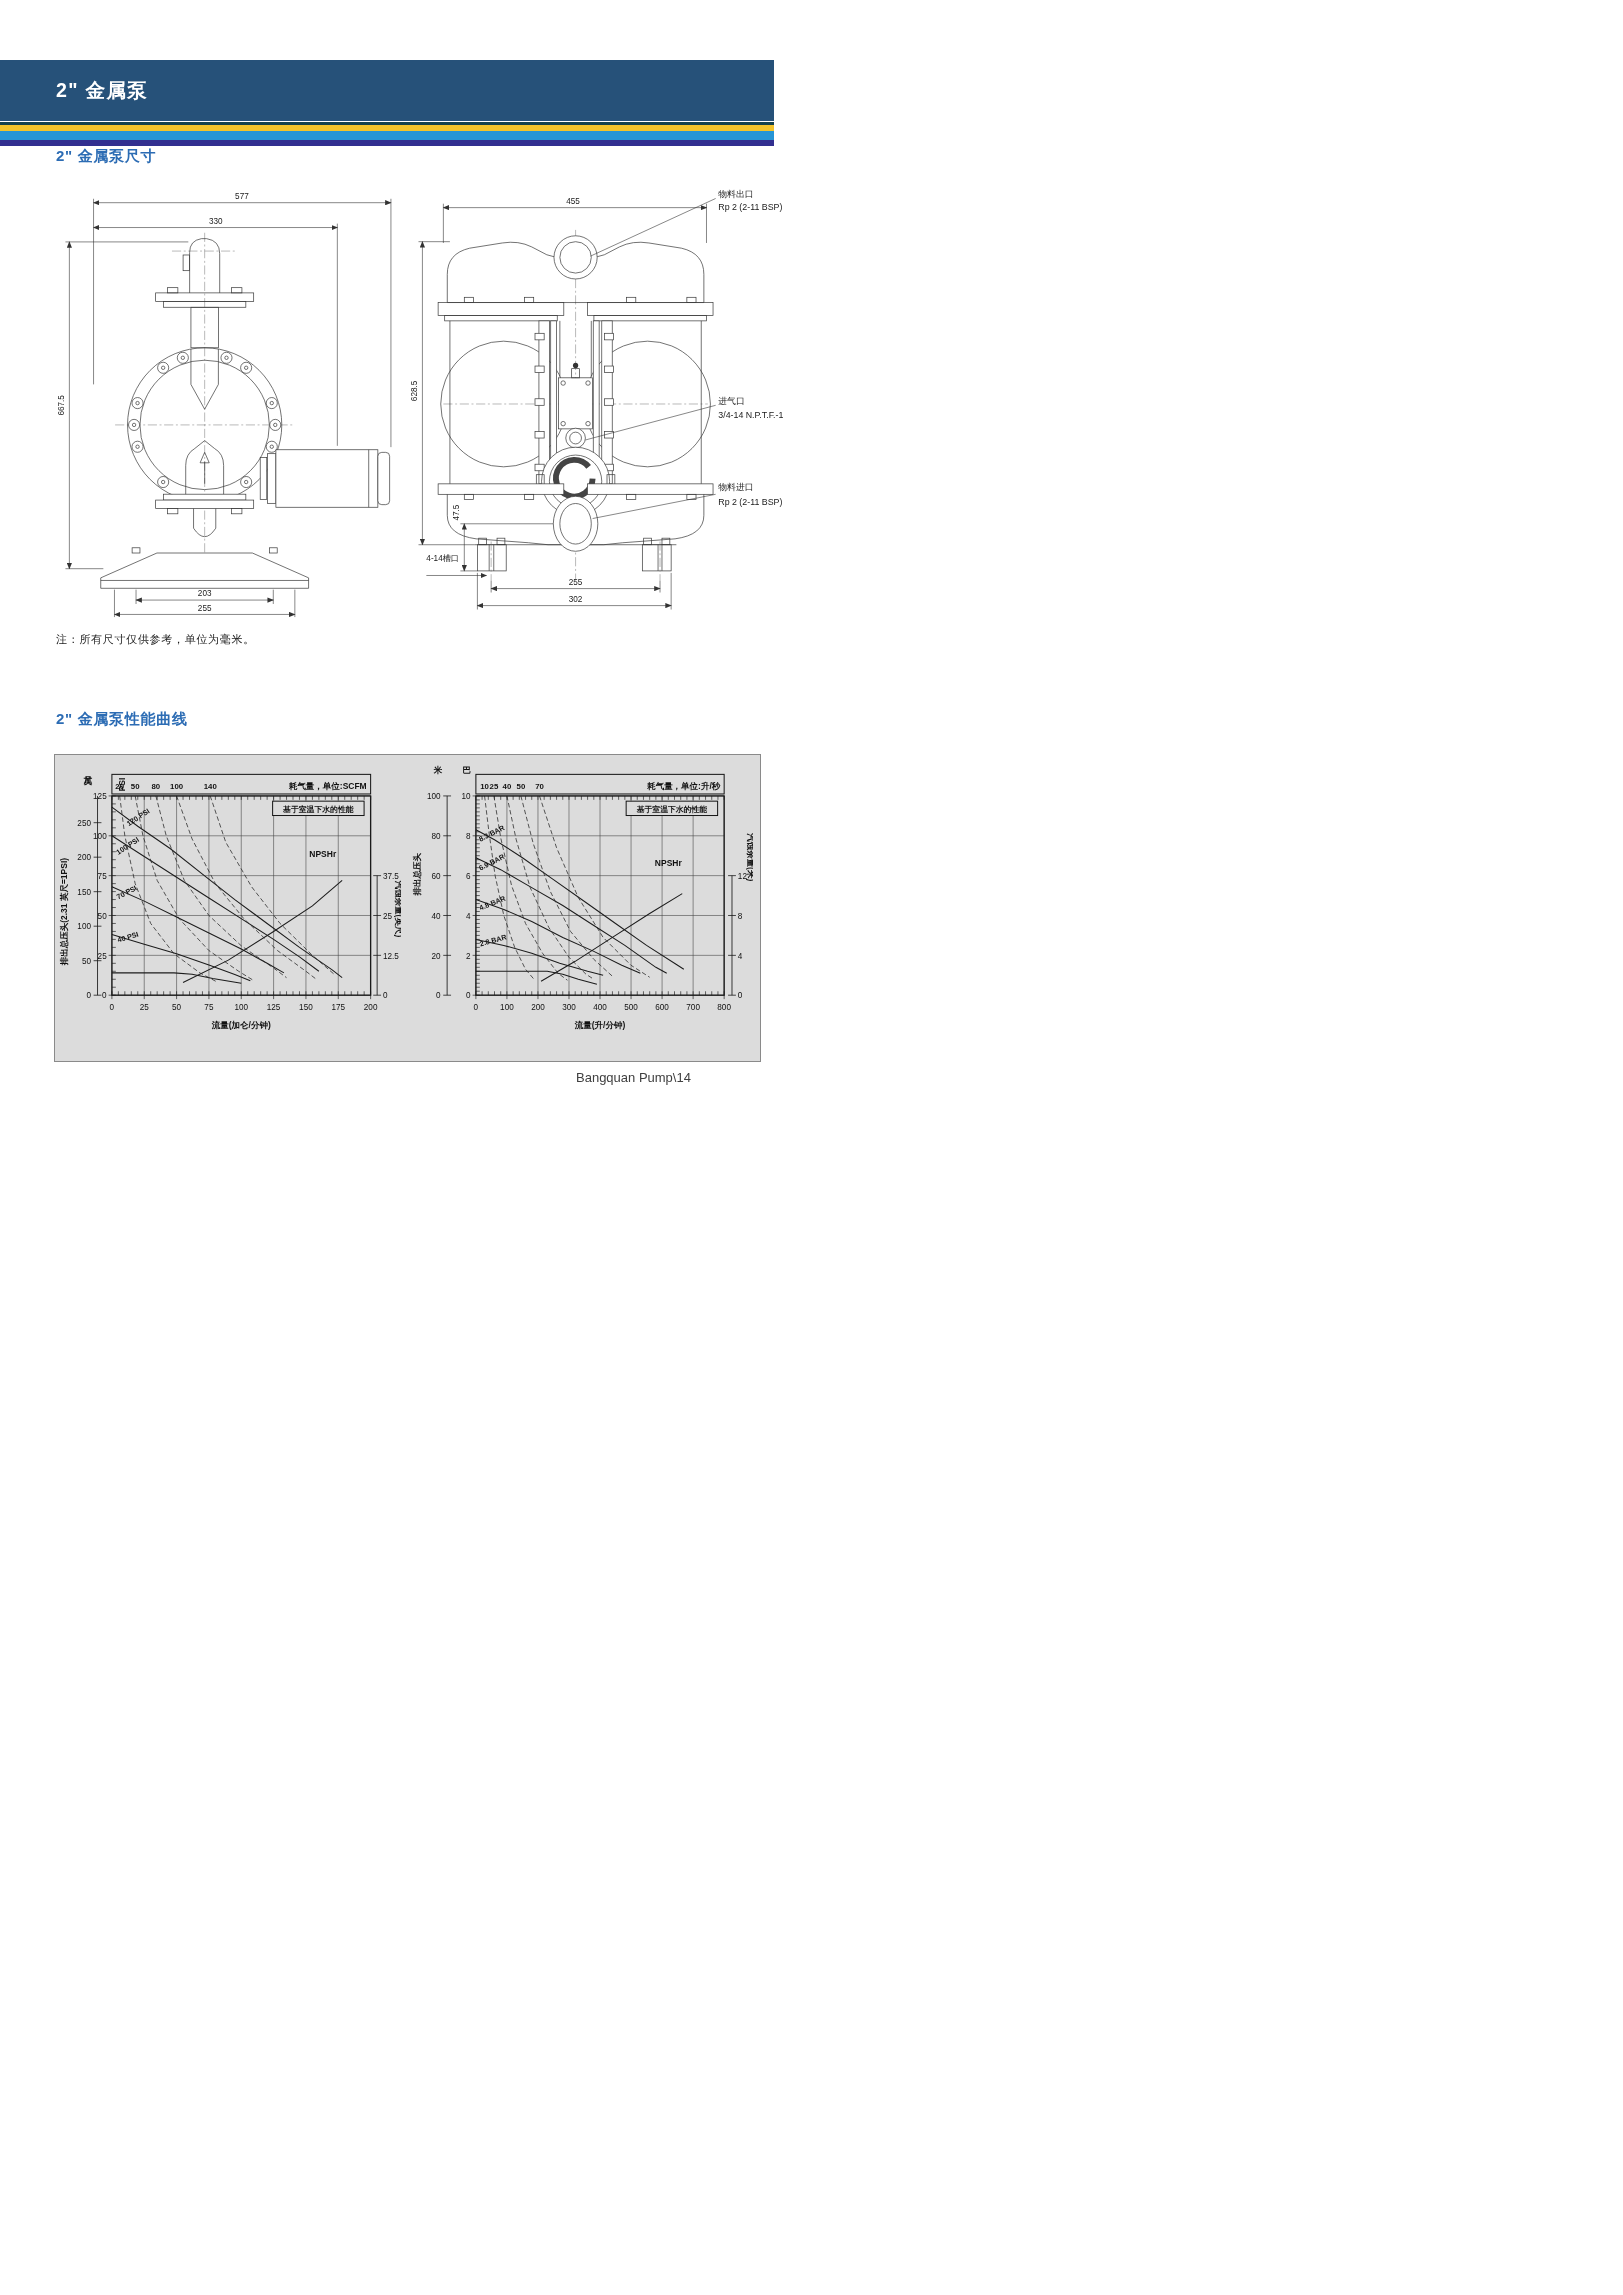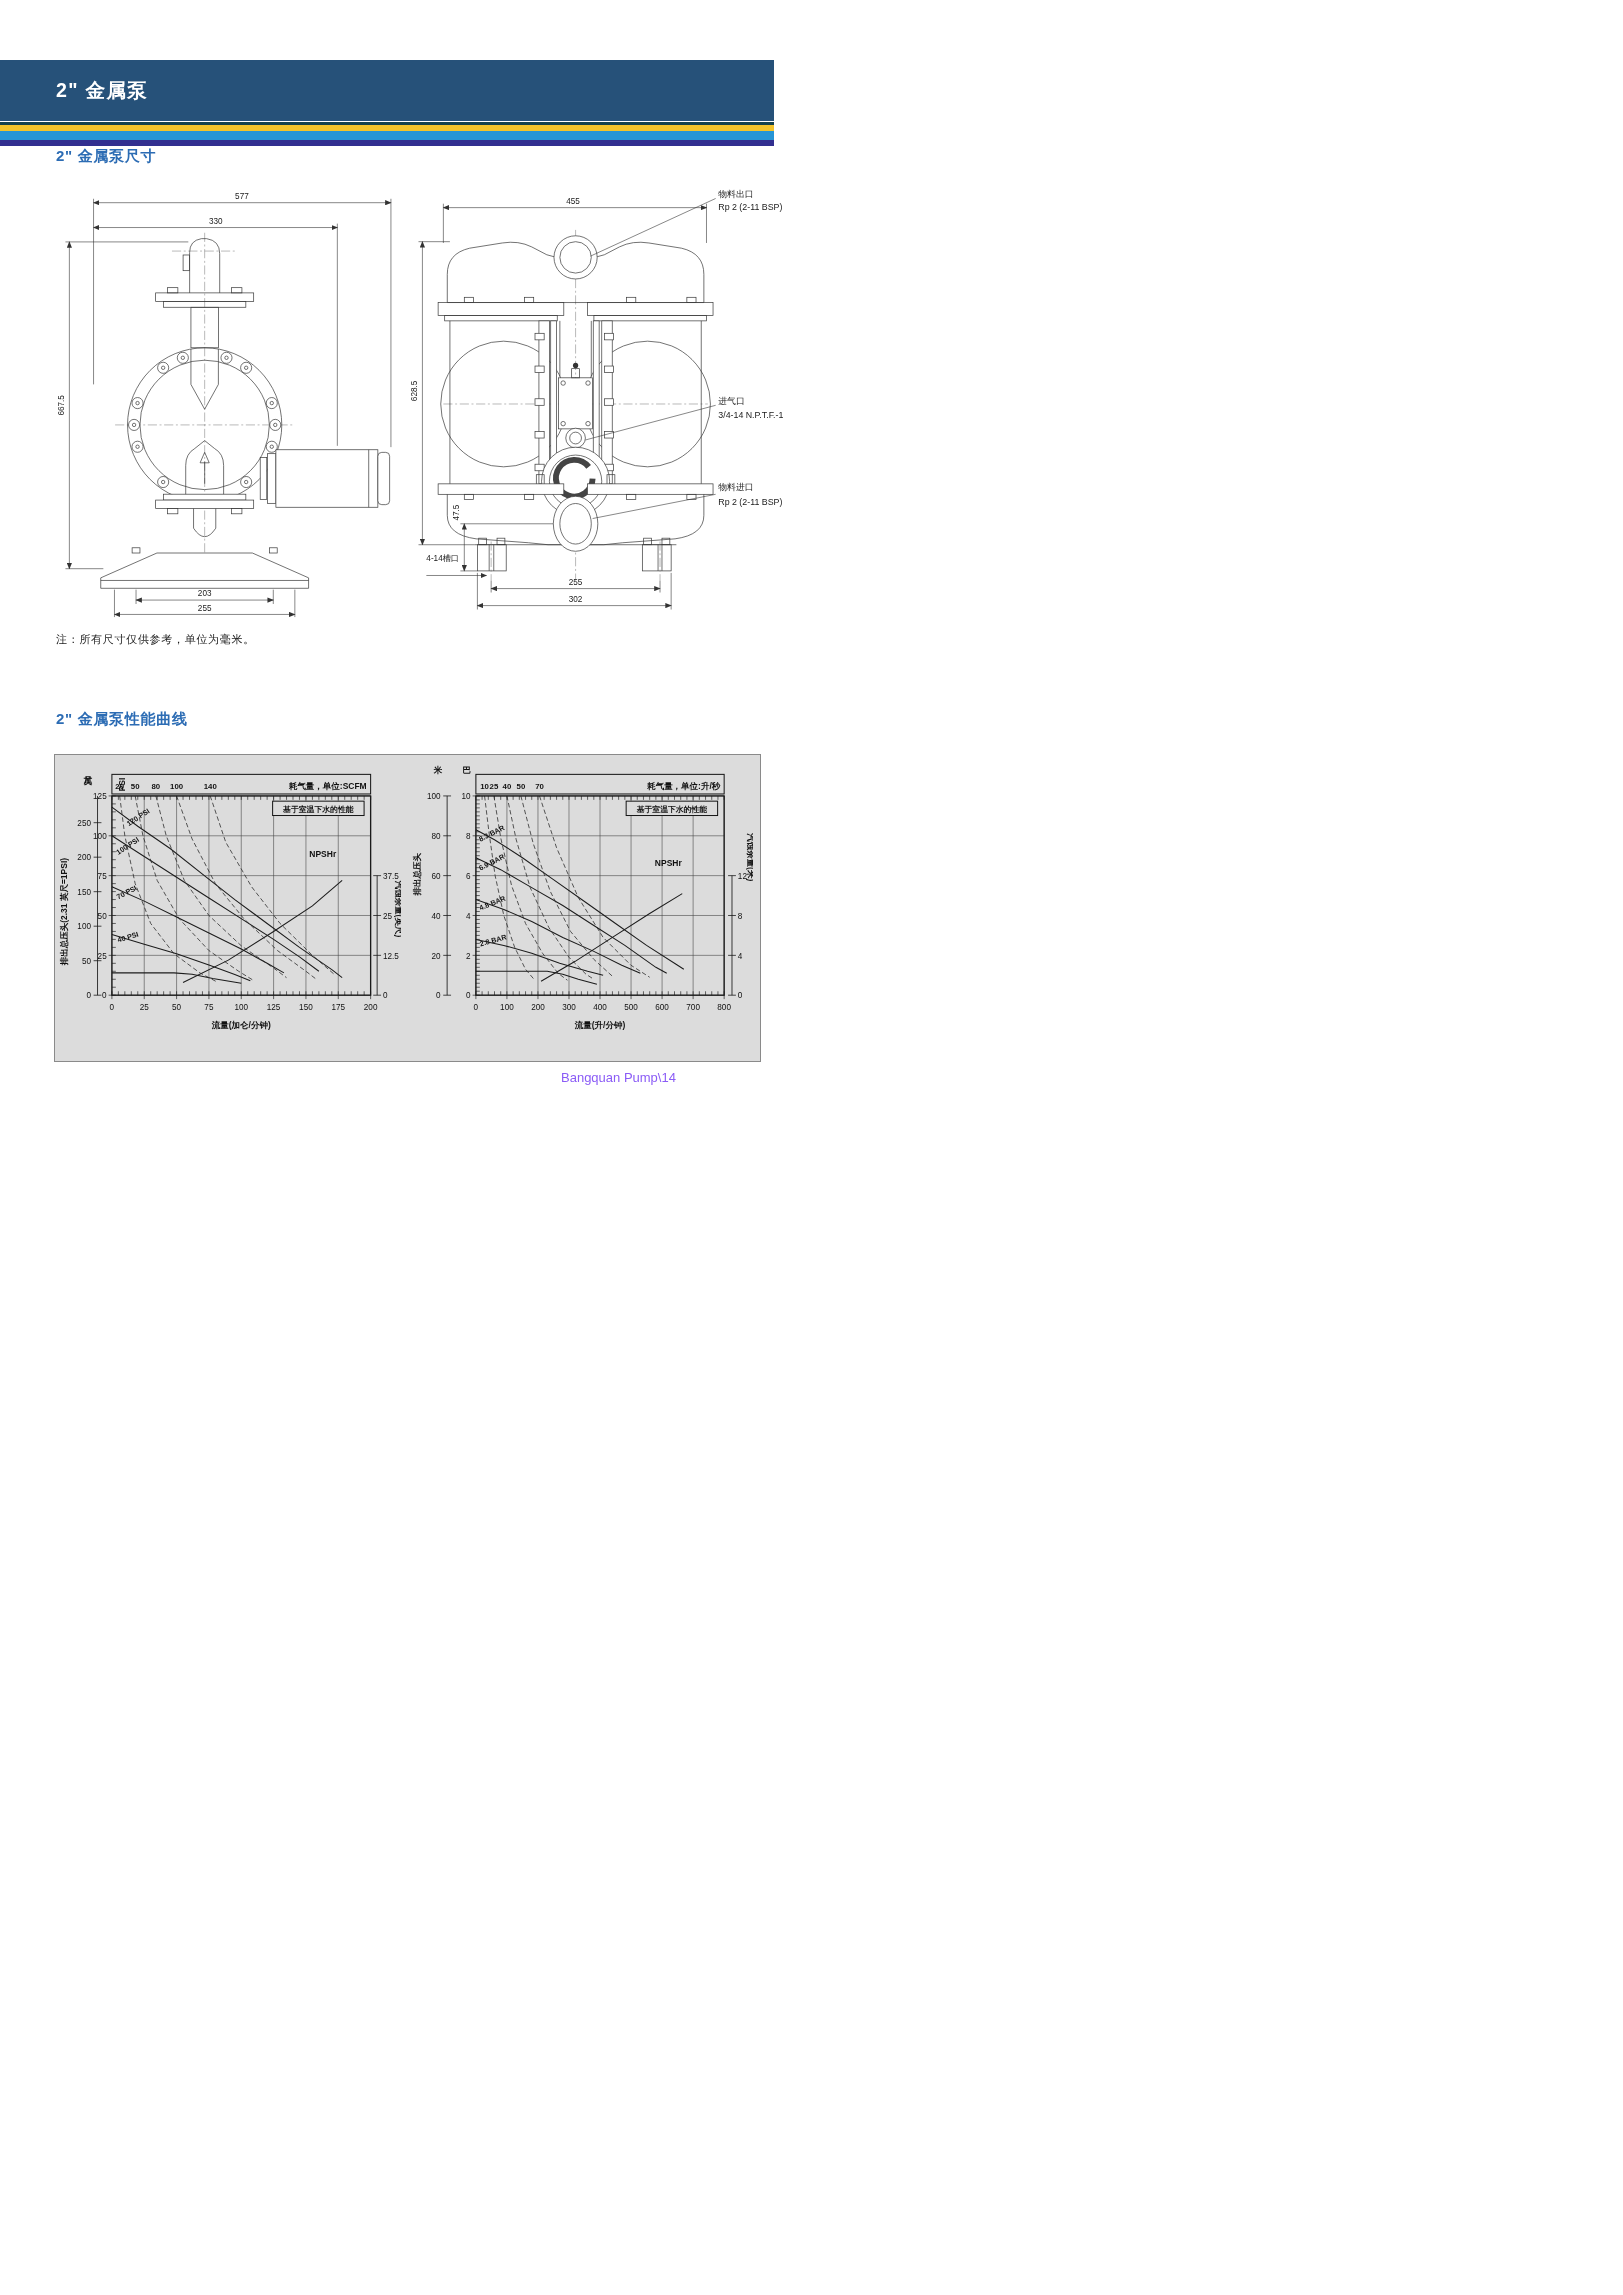--- a/index.html
+++ b/index.html
@@ -9,21 +9,21 @@
   .banner-title{position:absolute;left:56px;top:17px;color:#fff;font-size:19.6px;font-weight:bold;letter-spacing:1.3px;}
   .stripe{position:absolute;left:0;width:774px;}
   .s1{top:122px;height:3.3px;background:#14424d;}
   .s2{top:125px;height:5.9px;background:#f3c32b;}
   .s3{top:131px;height:9.2px;background:#2695d6;}
   .s4{top:140px;height:5.9px;background:#322f90;}
   .sec-title{position:absolute;left:56px;margin:0;color:#2c6cb4;font-size:15px;font-weight:bold;letter-spacing:0.7px;}
   #dim-title{top:147px;}
   #curve-title{top:710px;}
   .note{position:absolute;left:56px;top:632px;font-size:11px;color:#1c1c1c;letter-spacing:0.7px;}
-  .footer{position:absolute;left:561px;top:1070px;font-size:13px;color:#8b5cf6;text-align:right;}
+  .footer{position:absolute;left:576px;top:1070px;font-size:13px;color:#404040;text-align:right;}
   .chart-box{position:absolute;left:54px;top:754px;width:705px;height:306px;background:#dcdcdc;border:0.7px solid #8a8a8a;}
   .chart{position:absolute;top:5.2px;}
   #chart-left{left:2.6px;}
   #chart-right{left:345px;}
 
   
   .draw{stroke:#3c3c3c;fill:none;stroke-width:1.1;}
   .fillw{fill:#fff;stroke:#3c3c3c;stroke-width:1.1;}
   .dim{stroke:#333;stroke-width:0.9;fill:none;}
   .dimtxt{font-size:12.5px;fill:#1a1a1a;}

